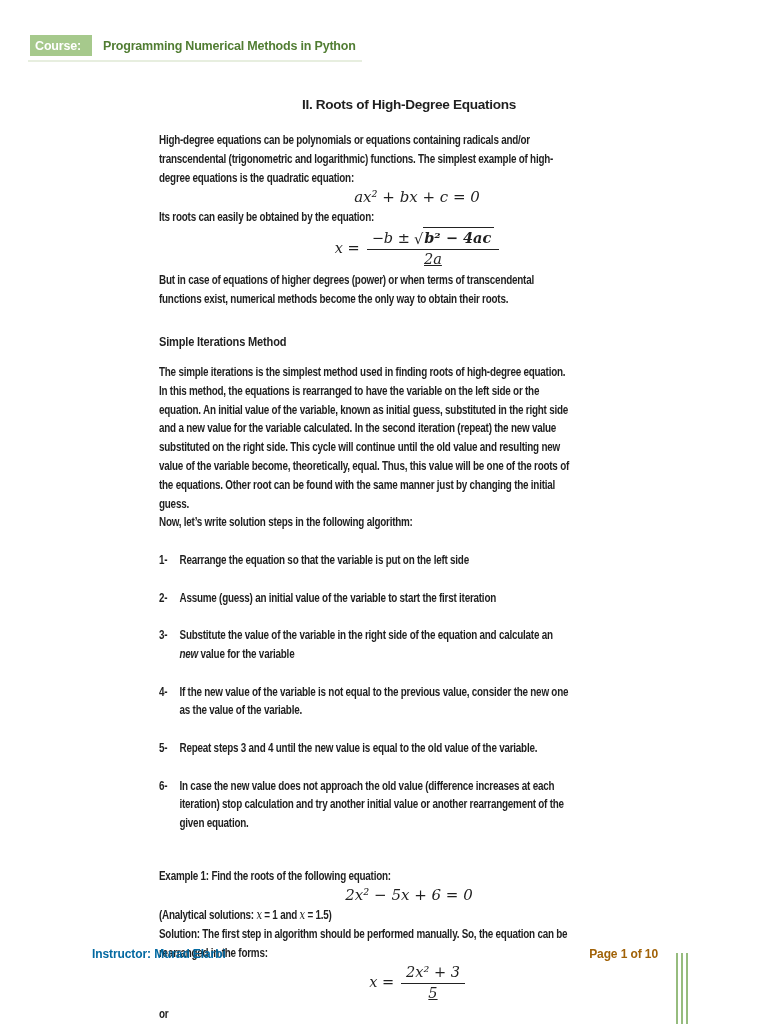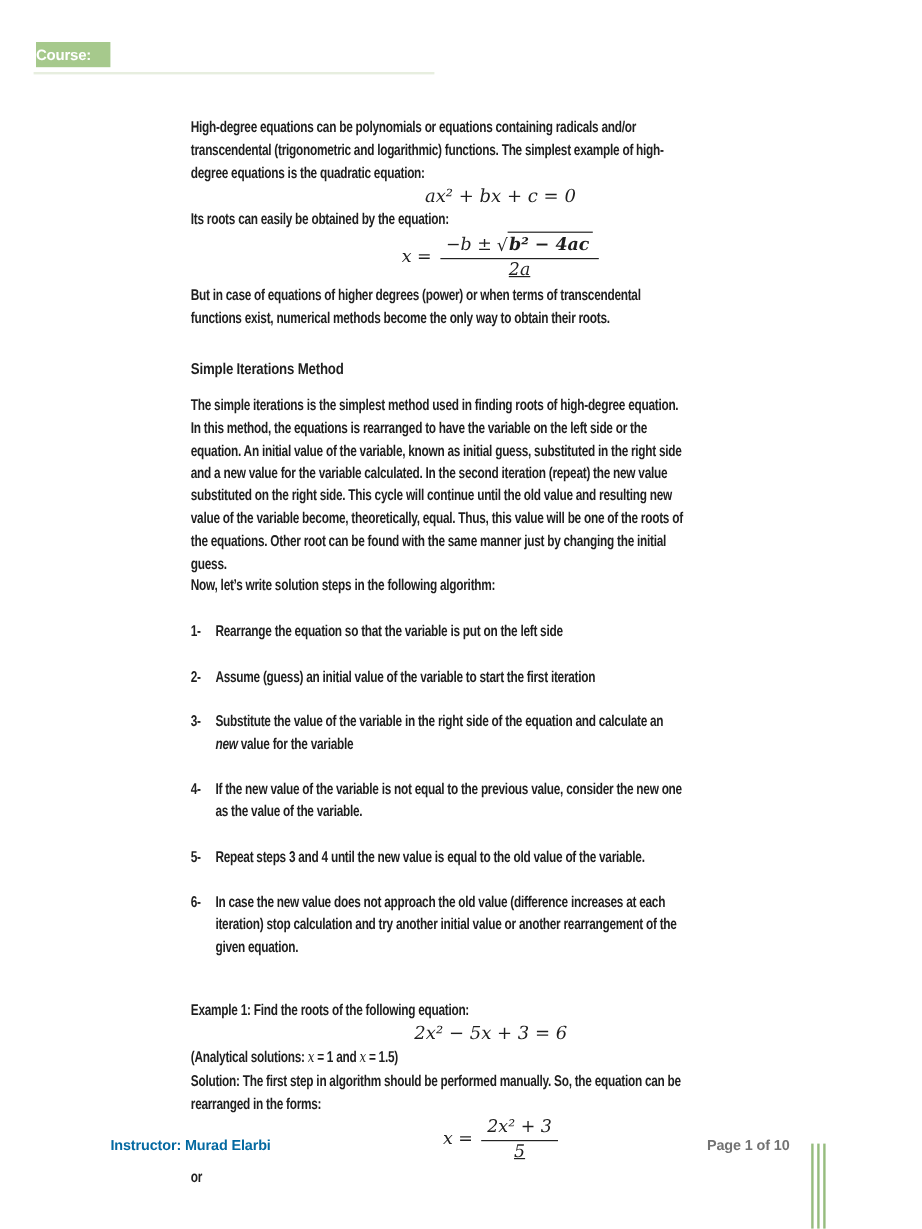--- a/index.html
+++ b/index.html
@@ -4,21 +4,21 @@
 <style>
   html,body{margin:0;padding:0;}
   body{
     width:768px;height:1024px;position:relative;overflow:hidden;
     background:#ffffff;font-family:"Liberation Sans",sans-serif;
   }
   
   .header{position:absolute;left:30px;top:35px;display:flex;align-items:center;}
   .course-box{
     background:#a6c98c;color:#ffffff;width:62px;height:21px;
-    display:flex;align-items:center;justify-content:flex-start;
+    display:flex;align-items:center;justify-content:center;
     padding-right:6px;box-sizing:border-box;
     font-weight:bold;font-size:12.5px;letter-spacing:-0.2px;
   }
   .course-title{
     color:#517d33;font-weight:bold;font-size:12.5px;
     margin-left:11px;letter-spacing:-0.2px;
   }
   .header-rule{position:absolute;left:28px;top:60px;width:334px;height:1.5px;background:#e7eedf;}
 
   
@@ -66,38 +66,40 @@
   .li-text{flex:1;}
   .ital{font-style:italic;}
   .serif-var{font-family:"DejaVu Serif",serif;font-style:italic;font-weight:normal;}
 
   
   .footer-left{
     position:absolute;left:92px;top:947px;color:#0369a1;
     font-weight:bold;font-size:12px;letter-spacing:-0.1px;
   }
   .footer-right{
-    position:absolute;right:110px;top:947px;color:#737373;
+    position:absolute;right:110px;top:947px;color:#a16207;
     font-weight:bold;font-size:12px;letter-spacing:-0.1px;
   }
   .corner-lines{position:absolute;left:676px;top:953px;display:flex;gap:3.2px;}
   .vline{width:1.8px;height:71px;background:#96bc7e;}
 </style>
 </head>
 <body>
 
 <div class="header">
   <span class="course-box">
     <span>Course:</span>
   </span>
+  <span class="course-title">Programming Numerical Methods in Python</span>
 </div>
 <div class="header-rule"></div>
 
 <div class="content">
 
+  <div class="doc-title">II. Roots of High-Degree Equations</div>
 
   <div class="cond">High-degree equations can be polynomials or equations containing radicals and/or
 transcendental (trigonometric and logarithmic) functions. The simplest example of high-
 degree equations is the quadratic equation:</div>
 
   <div class="math-center nudge">ax² + bx + c = 0</div>
 
   <div class="cond">Its roots can easily be obtained by the equation:</div>
 
   <div class="frac-row nudge">
@@ -153,21 +155,21 @@
     <div class="list-row">
       <span class="li-num">6-</span>
       <span class="li-text">In case the new value does not approach the old value (difference increases at each
 iteration) stop calculation and try another initial value or another rearrangement of the
 given equation.</span>
     </div>
   </div>
 
   <div class="cond mt14"><span>Example 1:</span><span> Find the roots of the following equation:</span></div>
 
-  <div class="math-center">2x² − 5x + 3 = 6</div>
+  <div class="math-center">2x² − 5x + 6 = 0</div>
 
   <div class="cond"><span>(Analytical solutions: </span><span class="serif-var">x</span><span> = 1 and </span><span class="serif-var">x</span><span> = 1.5)</span></div>
 
   <div class="cond"><span>Solution:</span><span> The first step in algorithm should be performed manually. So, the equation can be
 rearranged in the forms:</span></div>
 
   <div class="frac-row nudge">
     <span>x =</span>
     <span class="frac">
       <span class="fnum">

